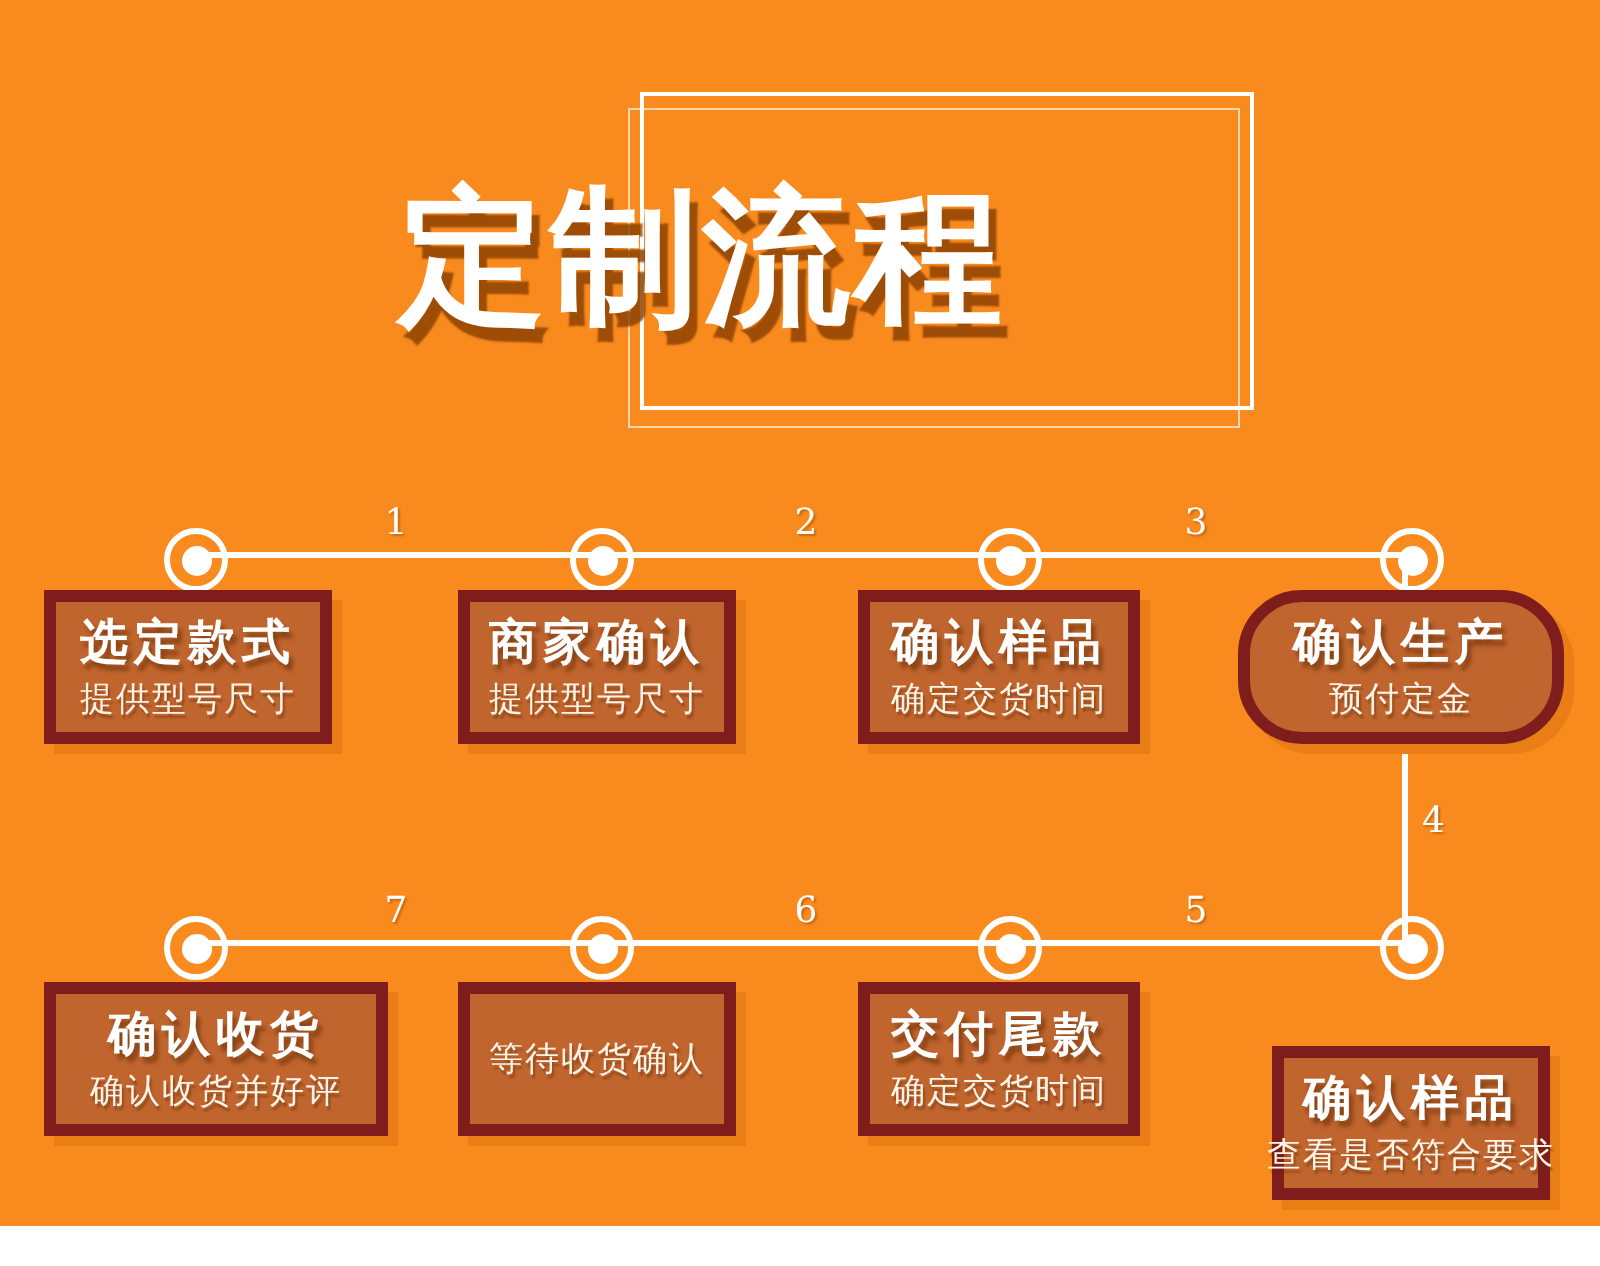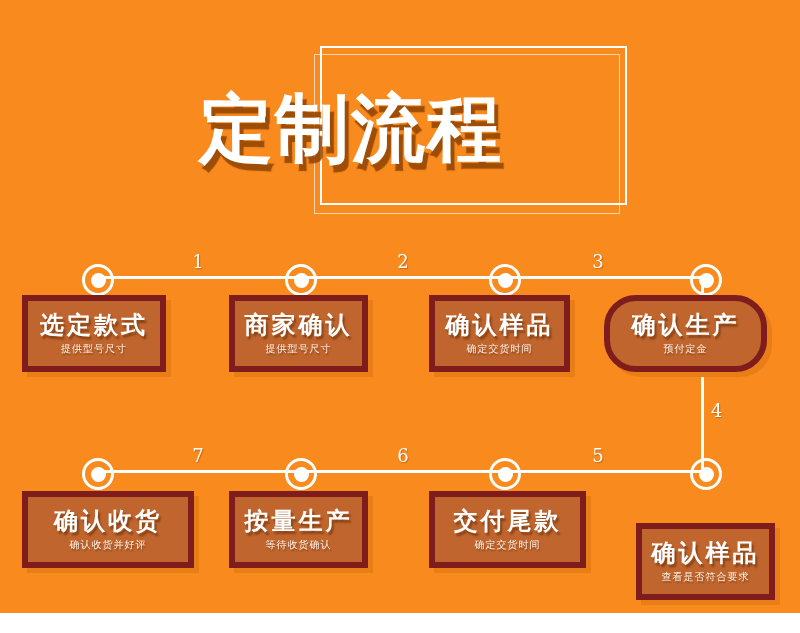--- a/index.html
+++ b/index.html
@@ -55,33 +55,33 @@
     box-shadow:5px 5px 0 #e87e15;
     display:flex; flex-direction:column; align-items:center; justify-content:center;
     gap:7px; text-align:right;
   }
   .step-title {
     color:#ffffff; font-size:24px; font-weight:bold; letter-spacing:3px;
     line-height:1; white-space:nowrap;
     text-shadow:2px 3px 2px rgba(96,44,4,0.6);
   }
   .step-sub {
-    color:#fdf3e7; font-size:10px; letter-spacing:1px; line-height:1;
+    color:#fdf3e7; font-size:17px; letter-spacing:1px; line-height:1;
     white-space:nowrap;
     text-shadow:1px 2px 1px rgba(96,44,4,0.45);
   }
   
   .b1 { left:22px;  top:295px; width:144px; }
   .b2 { left:229px; top:295px; width:139px; }
   .b3 { left:429px; top:295px; width:141px; }
-  .b4 { left:604px; top:295px; width:163px;border-radius:32px; }
+  .b4 { left:619px; top:295px; width:163px;border-radius:32px; }
   
   .b5 { left:22px;  top:491px; width:172px; }
   .b6 { left:229px; top:491px; width:139px; }
-  .b7 { left:429px; top:491px; width:157px; }
+  .b7 { left:429px; top:491px; width:141px; }
   .b8 { left:636px; top:491px; width:139px;margin-top:32px; }
   
   .n-t1 { left:82px;  top:264px; } .n-t2 { left:285px; top:264px; }
   .n-t3 { left:489px; top:264px; } .n-t4 { left:690px; top:264px; }
   .n-b1 { left:82px;  top:458px; } .n-b2 { left:285px; top:458px; }
   .n-b3 { left:489px; top:458px; } .n-b4 { left:690px; top:458px; }
   
   .num-t1 { left:198px; top:253px; } .num-t2 { left:403px; top:253px; } .num-t3 { left:598px; top:253px; }
   .num-v4 { left:711px; top:402px; }
   .num-b1 { left:198px; top:447px; } .num-b2 { left:403px; top:447px; } .num-b3 { left:598px; top:447px; }
@@ -152,21 +152,20 @@
   <div class="step-box b4">
     <div class="step-title">确认生产</div>
     <div class="step-sub">预付定金</div>
   </div>
 
   <div class="step-box b5">
     <div class="step-title">确认收货</div>
     <div class="step-sub">确认收货并好评</div>
   </div>
   <div class="step-box b6">
-    <div class="step-title">按量生产</div>
     <div class="step-sub">等待收货确认</div>
   </div>
   <div class="step-box b7">
     <div class="step-title">交付尾款</div>
     <div class="step-sub">确定交货时间</div>
   </div>
   <div class="step-box b8">
     <div class="step-title">确认样品</div>
     <div class="step-sub">查看是否符合要求</div>
   </div>

